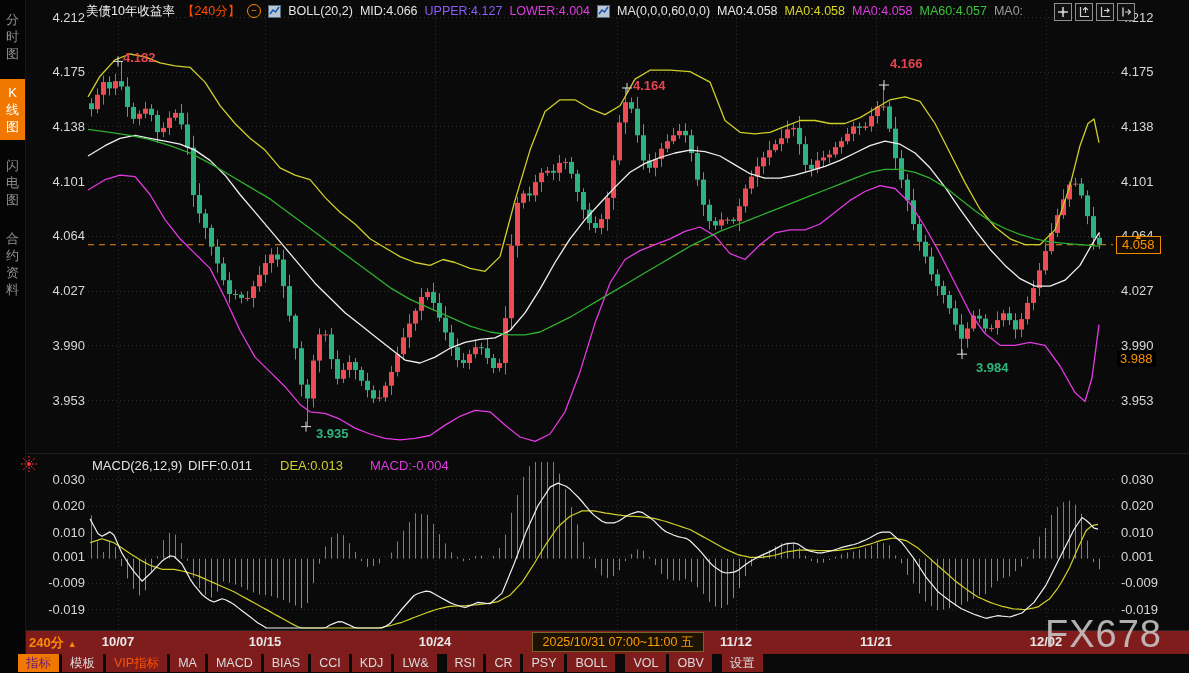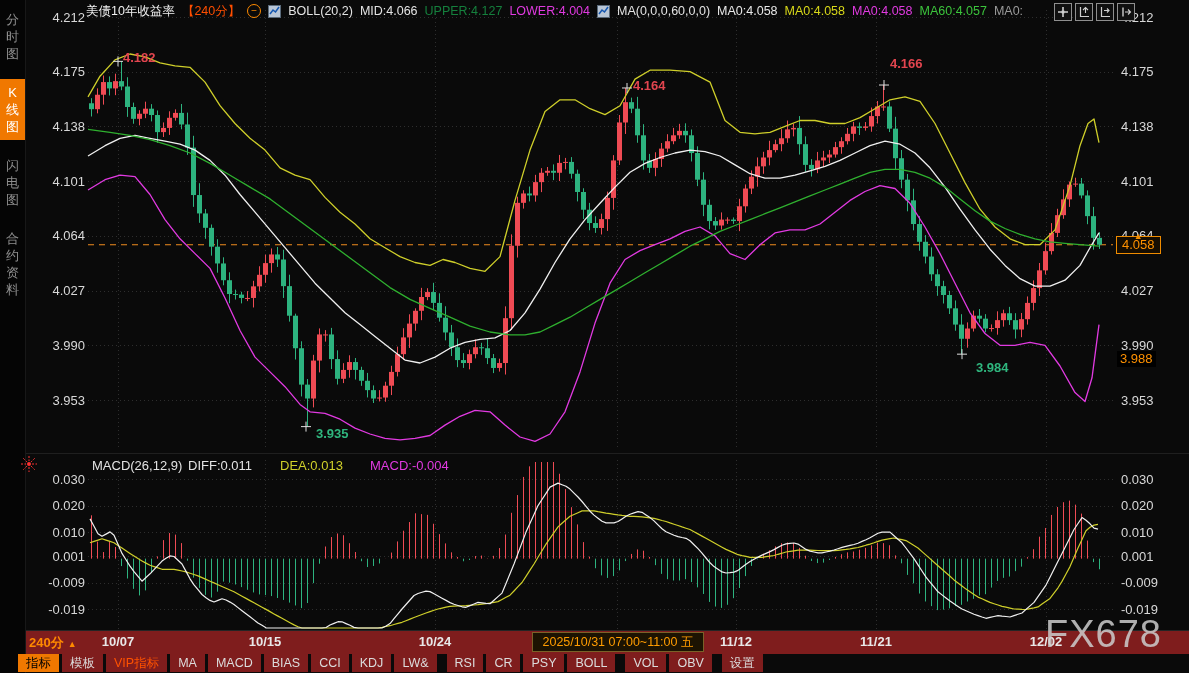--- a/index.html
+++ b/index.html
@@ -13,21 +13,21 @@
   .side-item.active{background:#f07800;color:#fff;}
   .side-item div{height:17px;}
 
   
   .header{position:absolute;left:86px;top:3px;height:16px;display:flex;align-items:center;gap:7px;
           font-size:12.5px;color:#e3e3e3;white-space:nowrap;z-index:5;}
   .hd-title{color:#f0f0f0;}
   .hd-period{color:#ff4e00;}
   .minus-circle{display:inline-block;width:12px;height:12px;border:1px solid #ff8a00;border-radius:50%;
                 color:#ff8a00;font-size:10px;line-height:11px;text-align:center;}
-  .hd-yellow{color:#15803d;}
+  .hd-yellow{color:#8b5cf6;}
   .hd-magenta{color:#e03ae0;}
   .ma-vals{display:flex;gap:7px;}
 
   
   .corner{position:absolute;right:54px;top:3px;display:flex;gap:3px;z-index:6;}
   .cbtn{width:16px;height:16px;border:1px solid #8f8f8f;background:#101010;display:flex;align-items:center;justify-content:center;cursor:pointer;}
 
   
   .price-tag{position:absolute;left:1116px;top:236px;height:16px;line-height:16px;padding:0 5px;
              border:1px solid #f08c00;background:#150d02;color:#ff9100;font-size:13px;z-index:5;}
@@ -42,21 +42,21 @@
   .xaxis-bar{position:absolute;left:25px;top:630px;width:1164px;height:23px;background:#7f1d1d;border-top:1px solid #242424;z-index:4;}
   .period-sel{position:absolute;left:4px;top:3px;color:#ff8a00;font-size:13px;font-weight:bold;cursor:pointer;}
   .period-sel .tri{font-size:9px;margin-left:4px;}
   .xlab{position:absolute;top:3px;transform:translateX(-50%);color:#e8e8e8;font-size:13px;font-weight:bold;}
   .xhl{position:absolute;left:507px;top:1px;width:170px;height:18px;line-height:18px;text-align:center;
        background:#1c1302;border:1px solid #7a6128;color:#ff9c00;font-size:12.5px;}
 
   
   .toolbar{position:absolute;left:18px;top:654px;height:19px;display:flex;gap:3px;z-index:6;}
   .tb{height:18px;line-height:18px;padding:0 8px;background:#7f1d1d;color:#dcdcdc;font-size:12.5px;cursor:pointer;}
-  .tb.active{background:#f07800;color:#000000;}
+  .tb.active{background:#f07800;color:#701a75;}
   .tb.vip{color:#ff5200;}
   .tb.gap{margin-left:7px;}
 
   .watermark{position:absolute;right:27px;bottom:17px;font-size:38px;letter-spacing:1px;
              color:rgba(205,205,205,0.85);z-index:7;pointer-events:none;}
   .mini-ic{display:inline-block;}
 </style>
 </head>
 <body>
 

